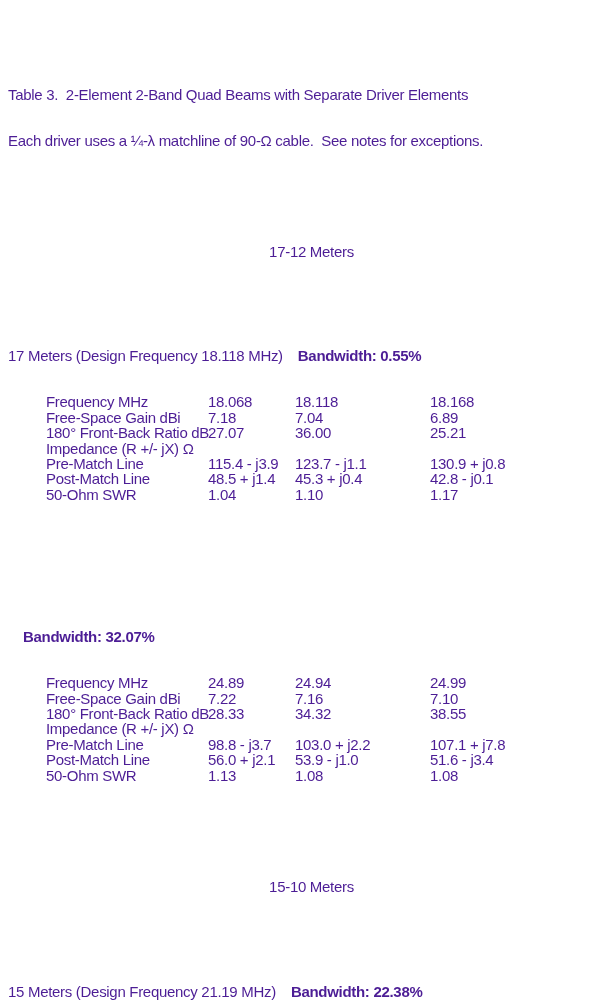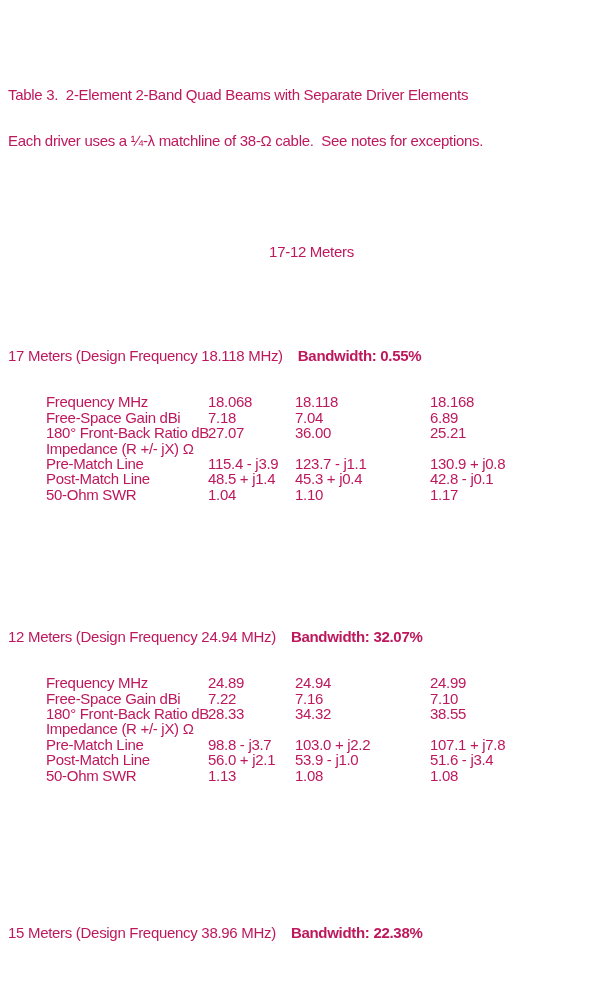--- a/index.html
+++ b/index.html
@@ -8,21 +8,21 @@
     background: #ffffff;
     width: 615px;
     height: 1000px;
     overflow: hidden;
   }
   .doc {
     box-sizing: border-box;
     width: 615px;
     height: 1000px;
     padding: 10px 0 0 8px;
-    color: #be185d;
+    color: #4c1d95;
     font-family: "Liberation Sans", "DejaVu Sans", sans-serif;
     font-size: 15px;
     line-height: 15.4px;
     letter-spacing: -0.3px;
     white-space: pre;
   }
   .doc-title { margin: 0 0 18px 0; }
   .section-heading { margin: 0 0 12px 0; text-align: center; }
   .block { margin: 0 0 19px 0; }
   .block-header { display: flex; }
@@ -35,45 +35,45 @@
   }
   .lbl, .val { display: block; white-space: pre; }
 </style>
 </head>
 <body>
 
 <div class="doc">
 
   <div class="doc-title">
     <div>Table 3.  2-Element 2-Band Quad Beams with Separate Driver Elements</div>
-    <div>Each driver uses a ¼-λ matchline of 38-Ω cable.  See notes for exceptions.</div>
+    <div>Each driver uses a ¼-λ matchline of 90-Ω cable.  See notes for exceptions.</div>
   </div>
 
   <div class="section-heading">17-12 Meters</div>
 
   <div class="block">
     <div class="block-header">
       <span class="bt">17 Meters (Design Frequency 18.118 MHz)</span>
       <span class="bw">Bandwidth: 0.55%</span>
     </div>
     <div class="rows"><div class="trow"><span class="lbl">Frequency MHz</span><span class="val">18.068</span><span class="val">18.118</span><span class="val">18.168</span></div><div class="trow"><span class="lbl">Free-Space Gain dBi</span><span class="val">7.18</span><span class="val">7.04</span><span class="val">6.89</span></div><div class="trow"><span class="lbl">180° Front-Back Ratio dB</span><span class="val">27.07</span><span class="val">36.00</span><span class="val">25.21</span></div><div class="trow"><span class="lbl">Impedance (R +/- jX) Ω</span></div><div class="trow"><span class="lbl">Pre-Match Line</span><span class="val">115.4 - j3.9</span><span class="val">123.7 - j1.1</span><span class="val">130.9 + j0.8</span></div><div class="trow"><span class="lbl">Post-Match Line</span><span class="val">48.5 + j1.4</span><span class="val">45.3 + j0.4</span><span class="val">42.8 - j0.1</span></div><div class="trow"><span class="lbl">50-Ohm SWR</span><span class="val">1.04</span><span class="val">1.10</span><span class="val">1.17</span></div></div>
   </div>
 
   <div class="block">
     <div class="block-header">
-      <span class="bt">12 Meters (Design Frequency 24.94 MHz)</span>
       <span class="bw">Bandwidth: 32.07%</span>
     </div>
     <div class="rows"><div class="trow"><span class="lbl">Frequency MHz</span><span class="val">24.89</span><span class="val">24.94</span><span class="val">24.99</span></div><div class="trow"><span class="lbl">Free-Space Gain dBi</span><span class="val">7.22</span><span class="val">7.16</span><span class="val">7.10</span></div><div class="trow"><span class="lbl">180° Front-Back Ratio dB</span><span class="val">28.33</span><span class="val">34.32</span><span class="val">38.55</span></div><div class="trow"><span class="lbl">Impedance (R +/- jX) Ω</span></div><div class="trow"><span class="lbl">Pre-Match Line</span><span class="val">98.8 - j3.7</span><span class="val">103.0 + j2.2</span><span class="val">107.1 + j7.8</span></div><div class="trow"><span class="lbl">Post-Match Line</span><span class="val">56.0 + j2.1</span><span class="val">53.9 - j1.0</span><span class="val">51.6 - j3.4</span></div><div class="trow"><span class="lbl">50-Ohm SWR</span><span class="val">1.13</span><span class="val">1.08</span><span class="val">1.08</span></div></div>
   </div>
 
+  <div class="section-heading">15-10 Meters</div>
 
   <div class="block">
     <div class="block-header">
-      <span class="bt">15 Meters (Design Frequency 38.96 MHz)</span>
+      <span class="bt">15 Meters (Design Frequency 21.19 MHz)</span>
       <span class="bw">Bandwidth: 22.38%</span>
     </div>
     
   </div>
 
   
 
   
 
   

